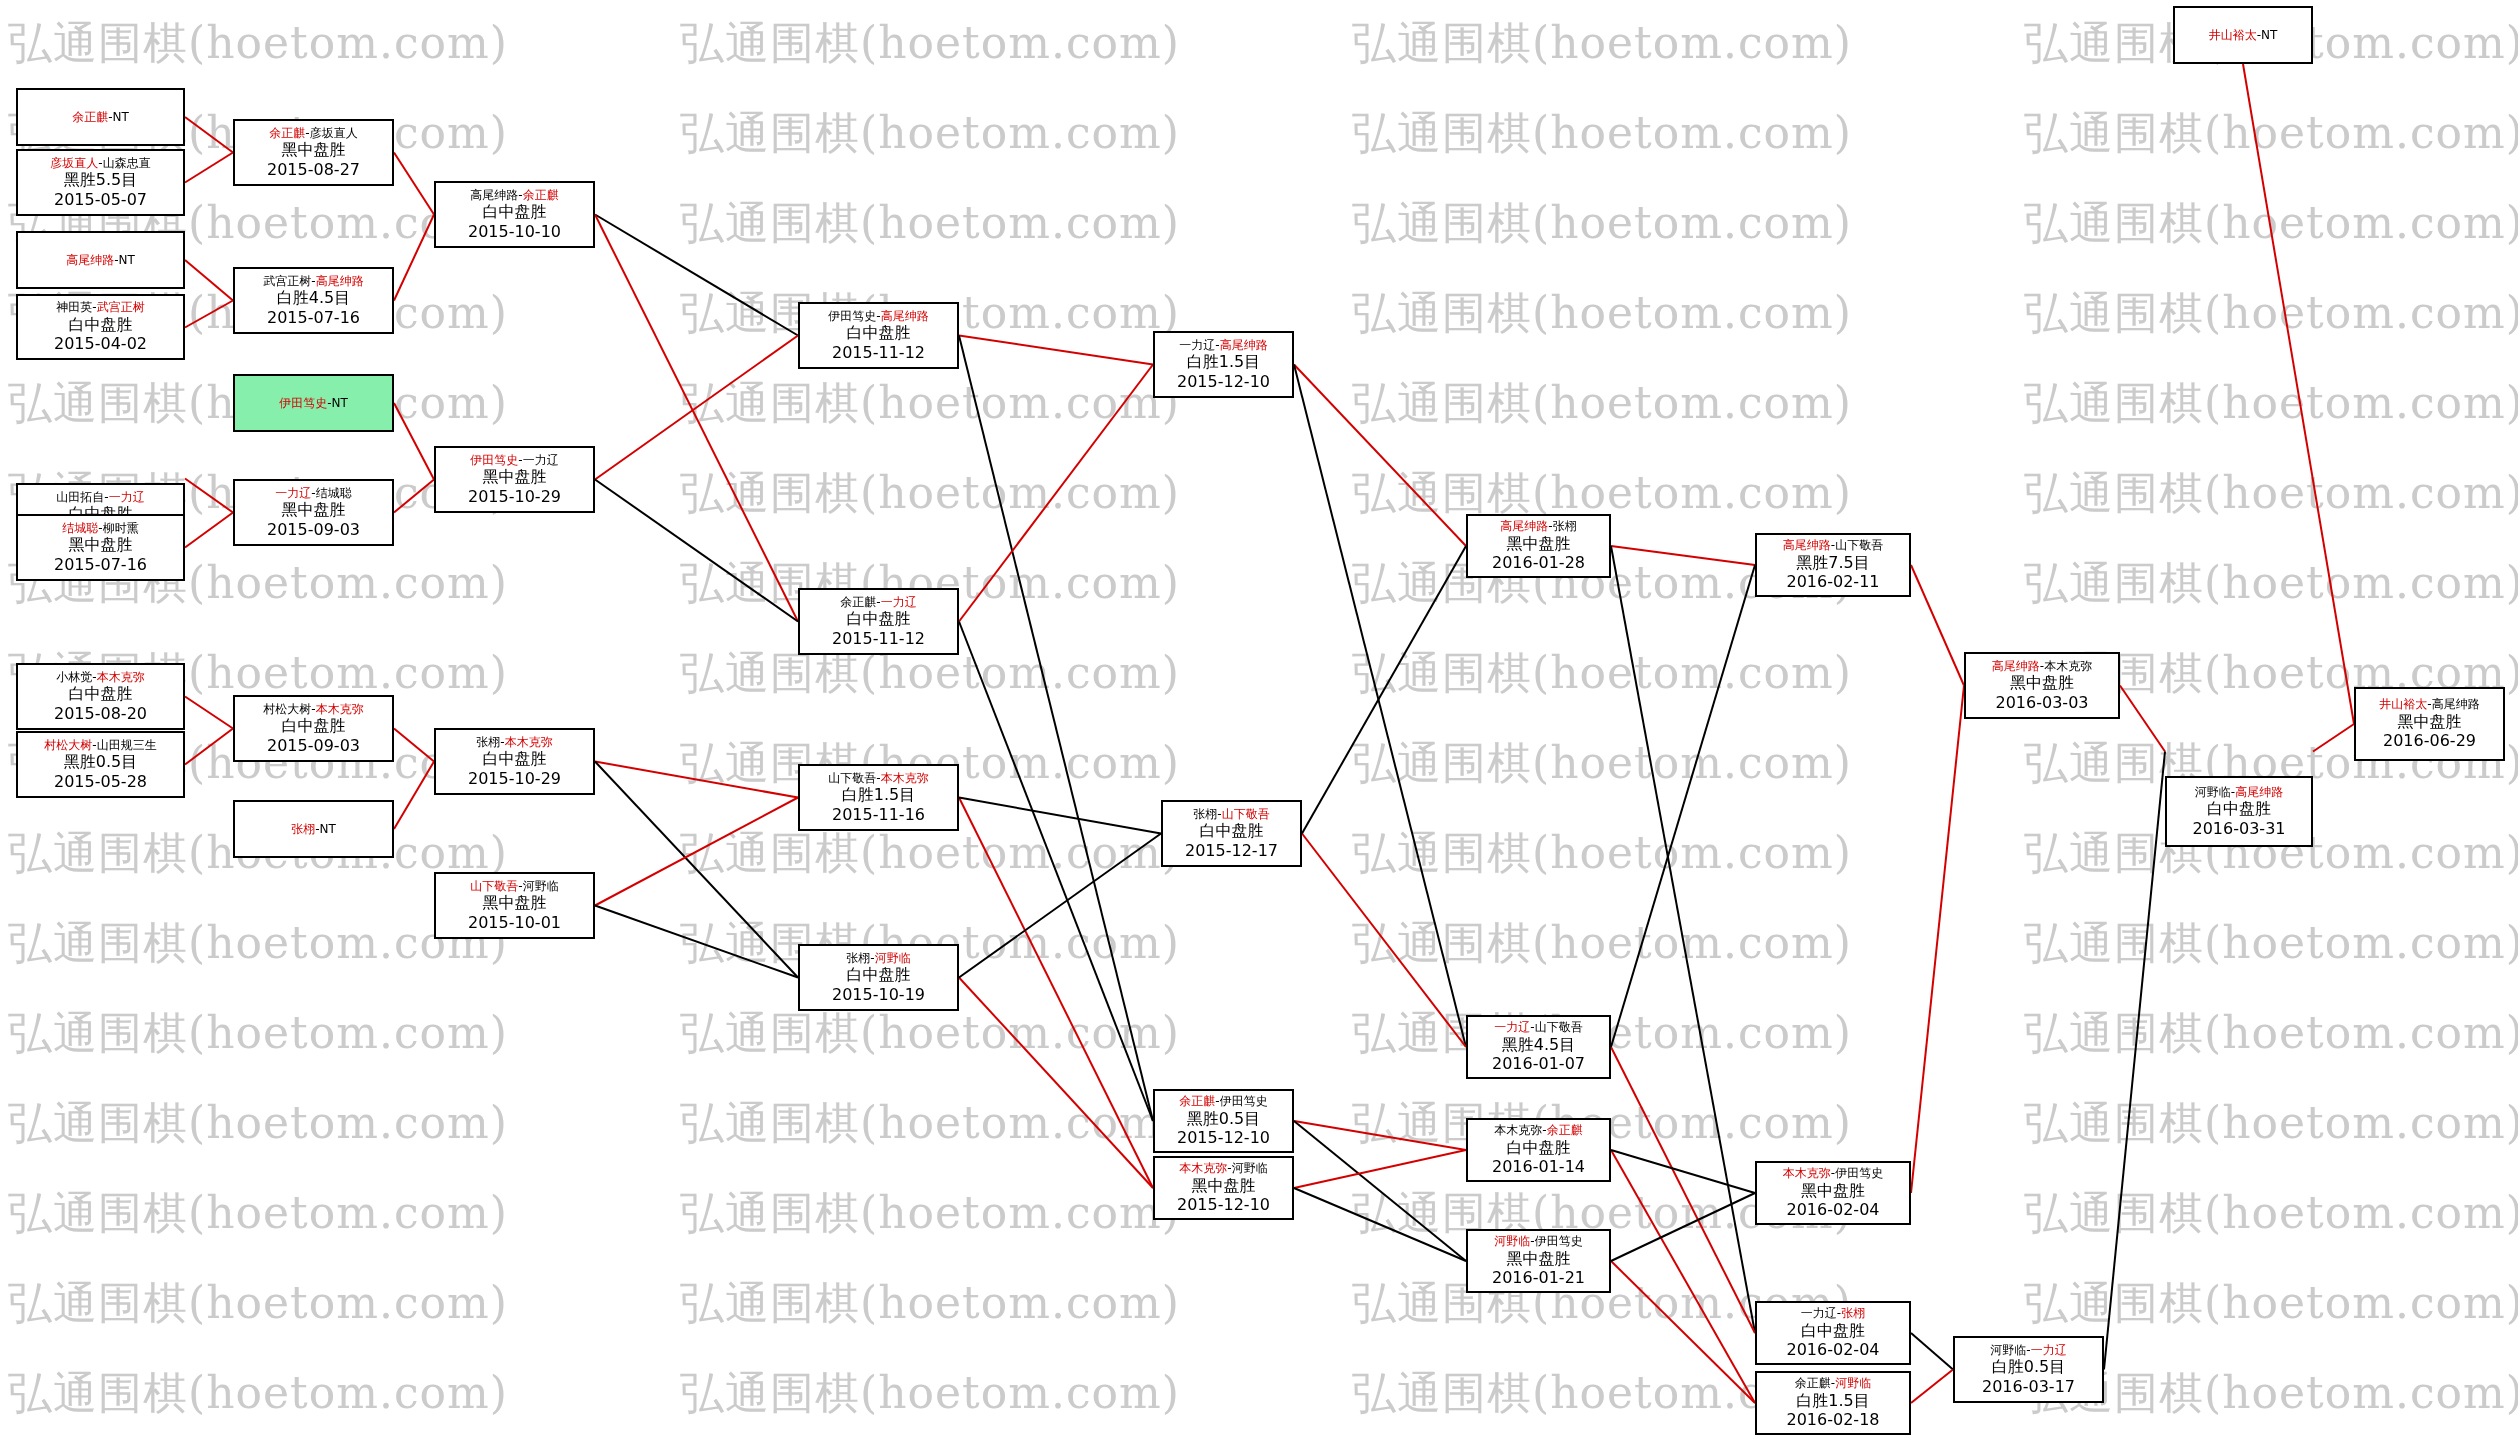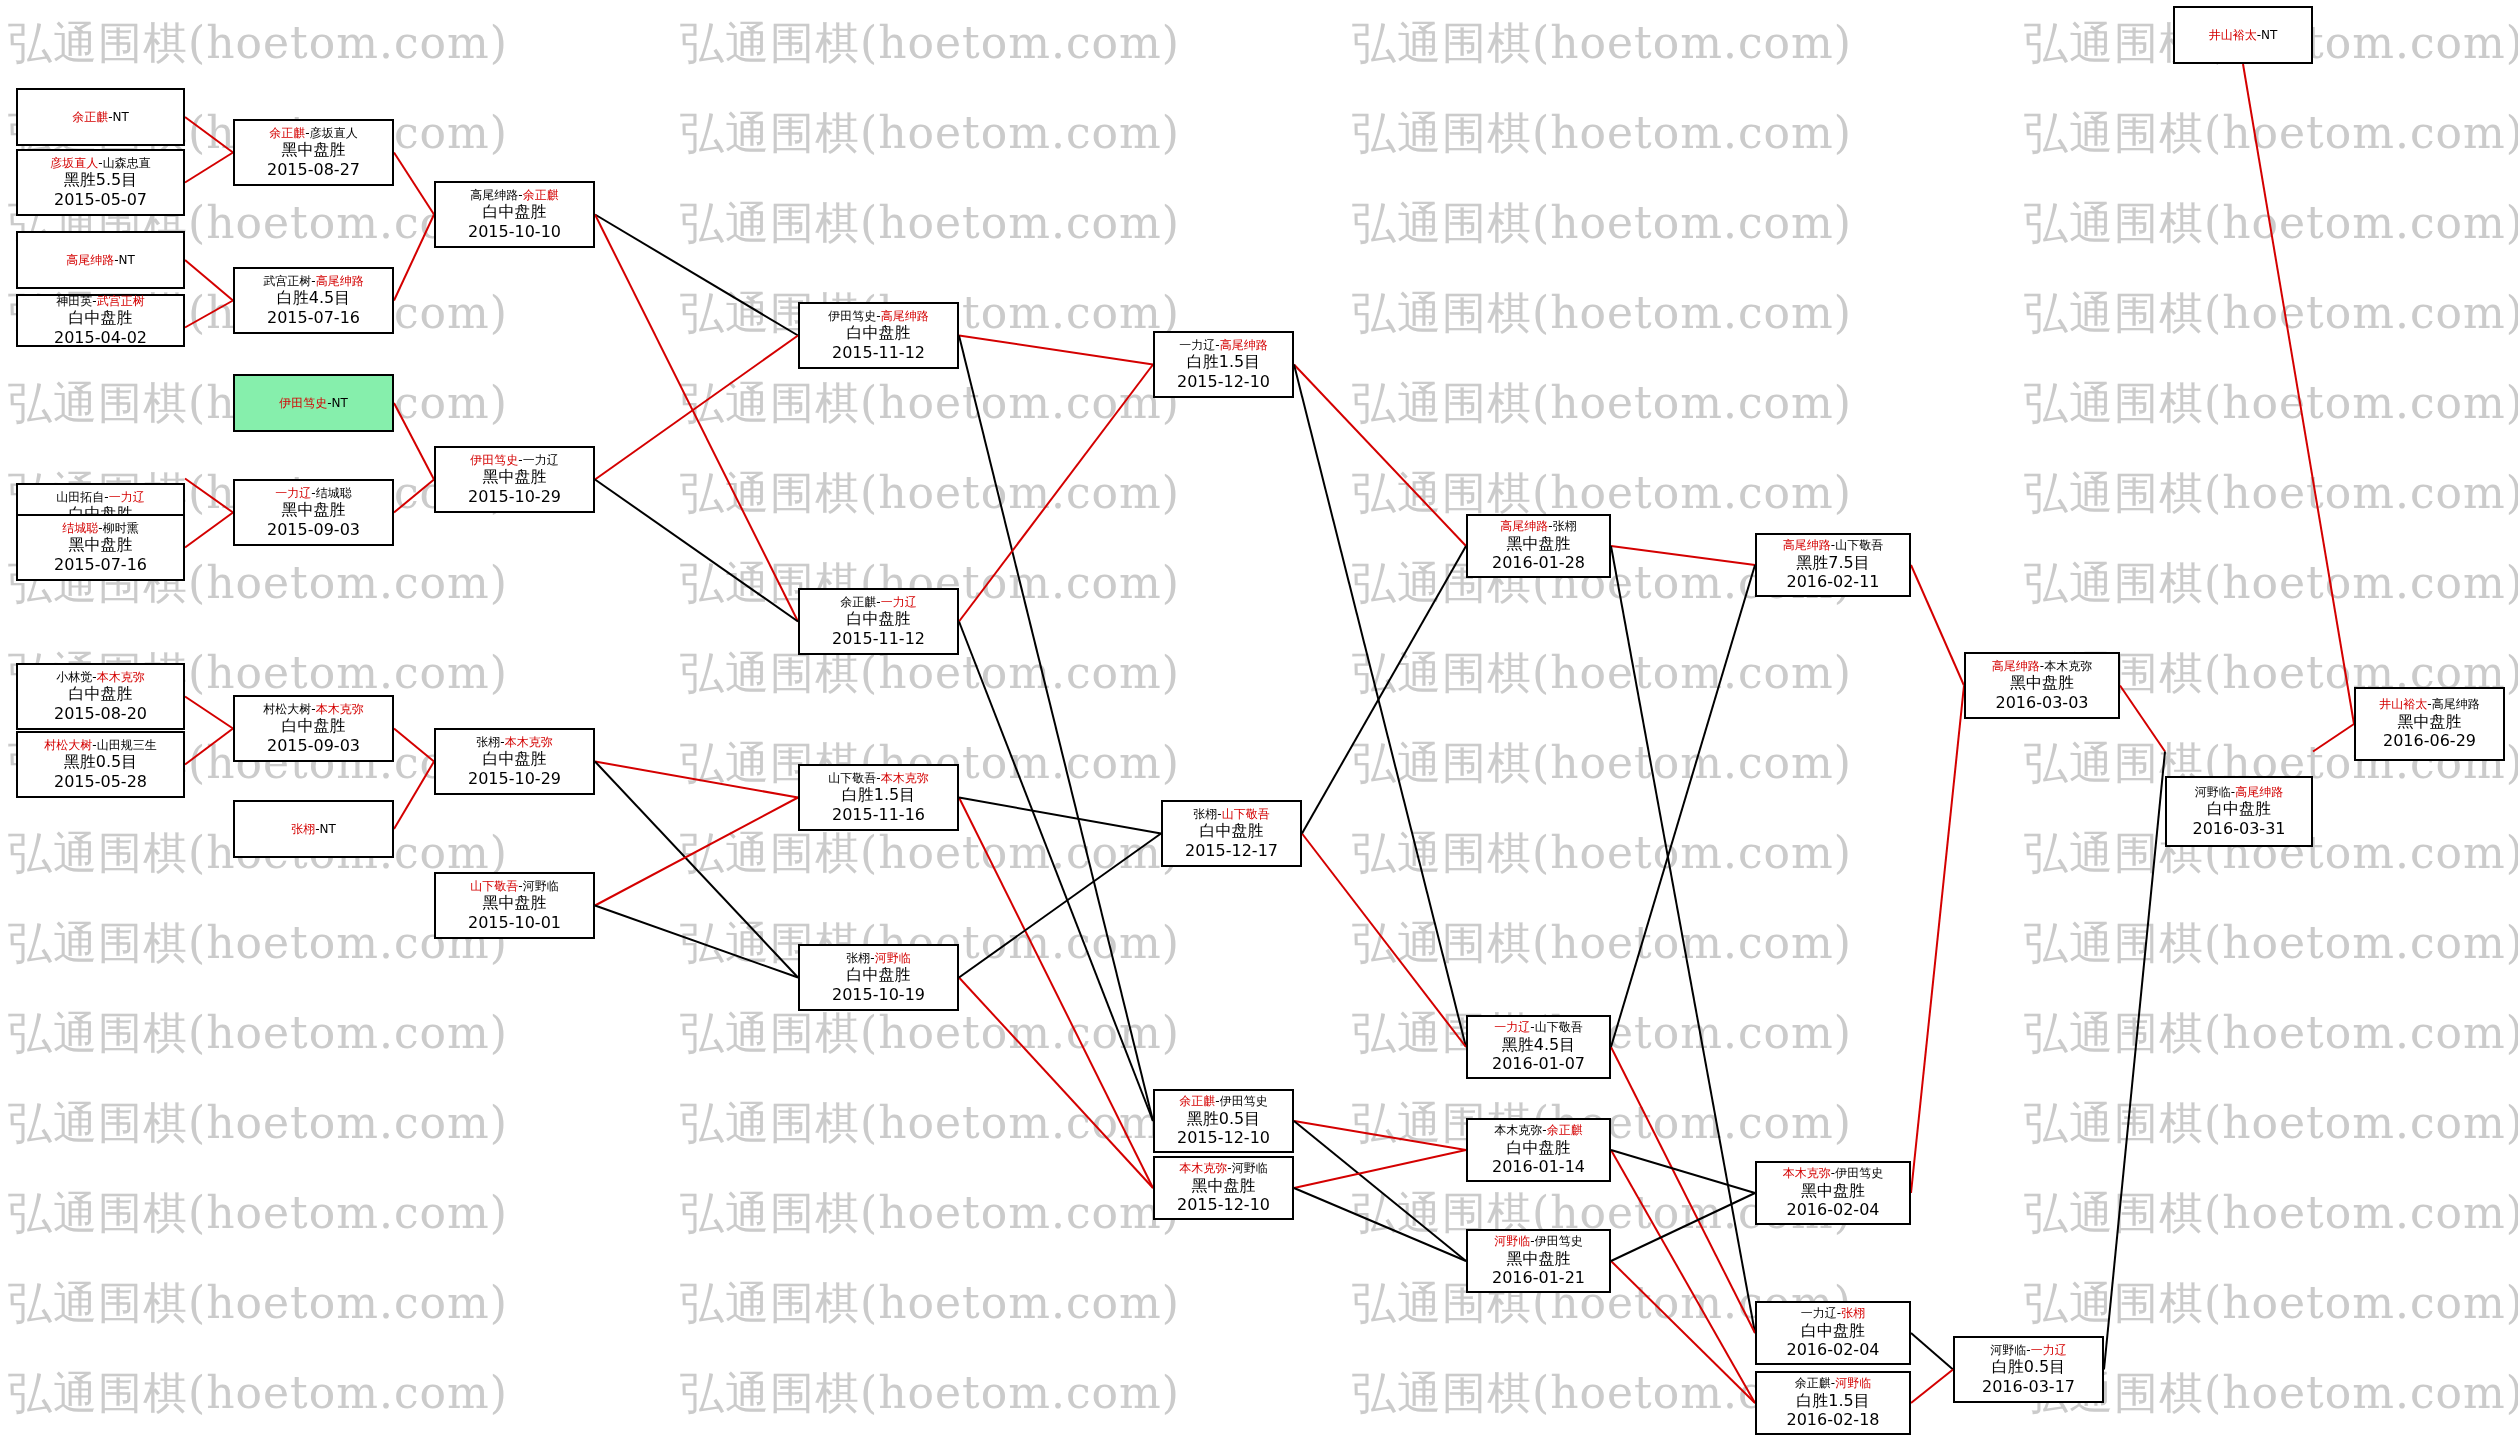--- a/index.html
+++ b/index.html
@@ -152,21 +152,21 @@
         <div class="players"><span class="win">余正麒</span><span>-</span><span class="">NT</span></div>
       </div>
       <div class="match" style="left: 16px; top: 149px; width: 169px; height: 67px; border-color: rgb(0, 0, 0); background: rgb(255, 255, 255);">
         <div class="players"><span class="win">彦坂直人</span><span>-</span><span class="">山森忠直</span></div>
         <div class="result">黑胜5.5目</div>
         <div class="date">2015-05-07</div>
       </div>
       <div class="match" style="left: 16px; top: 231px; width: 169px; height: 58px; border-color: rgb(0, 0, 0); background: rgb(255, 255, 255);">
         <div class="players"><span class="win">高尾绅路</span><span>-</span><span class="">NT</span></div>
       </div>
-      <div class="match" style="left: 16px; top: 294px; width: 169px; height: 53px; border-color: rgb(0, 0, 0); background: rgb(255, 255, 255);">
+      <div class="match" style="left: 16px; top: 294px; width: 169px; height: 66px; border-color: rgb(0, 0, 0); background: rgb(255, 255, 255);">
         <div class="players"><span class="">神田英</span><span>-</span><span class="win">武宫正树</span></div>
         <div class="result">白中盘胜</div>
         <div class="date">2015-04-02</div>
       </div>
       <div class="match" style="left: 16px; top: 445px; width: 169px; height: 67px; border-color: rgb(0, 0, 0); background: rgb(255, 255, 255); margin-top: 38px;">
         <div class="players"><span class="">山田拓自</span><span>-</span><span class="win">一力辽</span></div>
         <div class="result">白中盘胜</div>
         <div class="date">2015-07-27</div>
       </div>
       <div class="match" style="left: 16px; top: 514px; width: 169px; height: 67px; border-color: rgb(0, 0, 0); background: rgb(255, 255, 255);">

